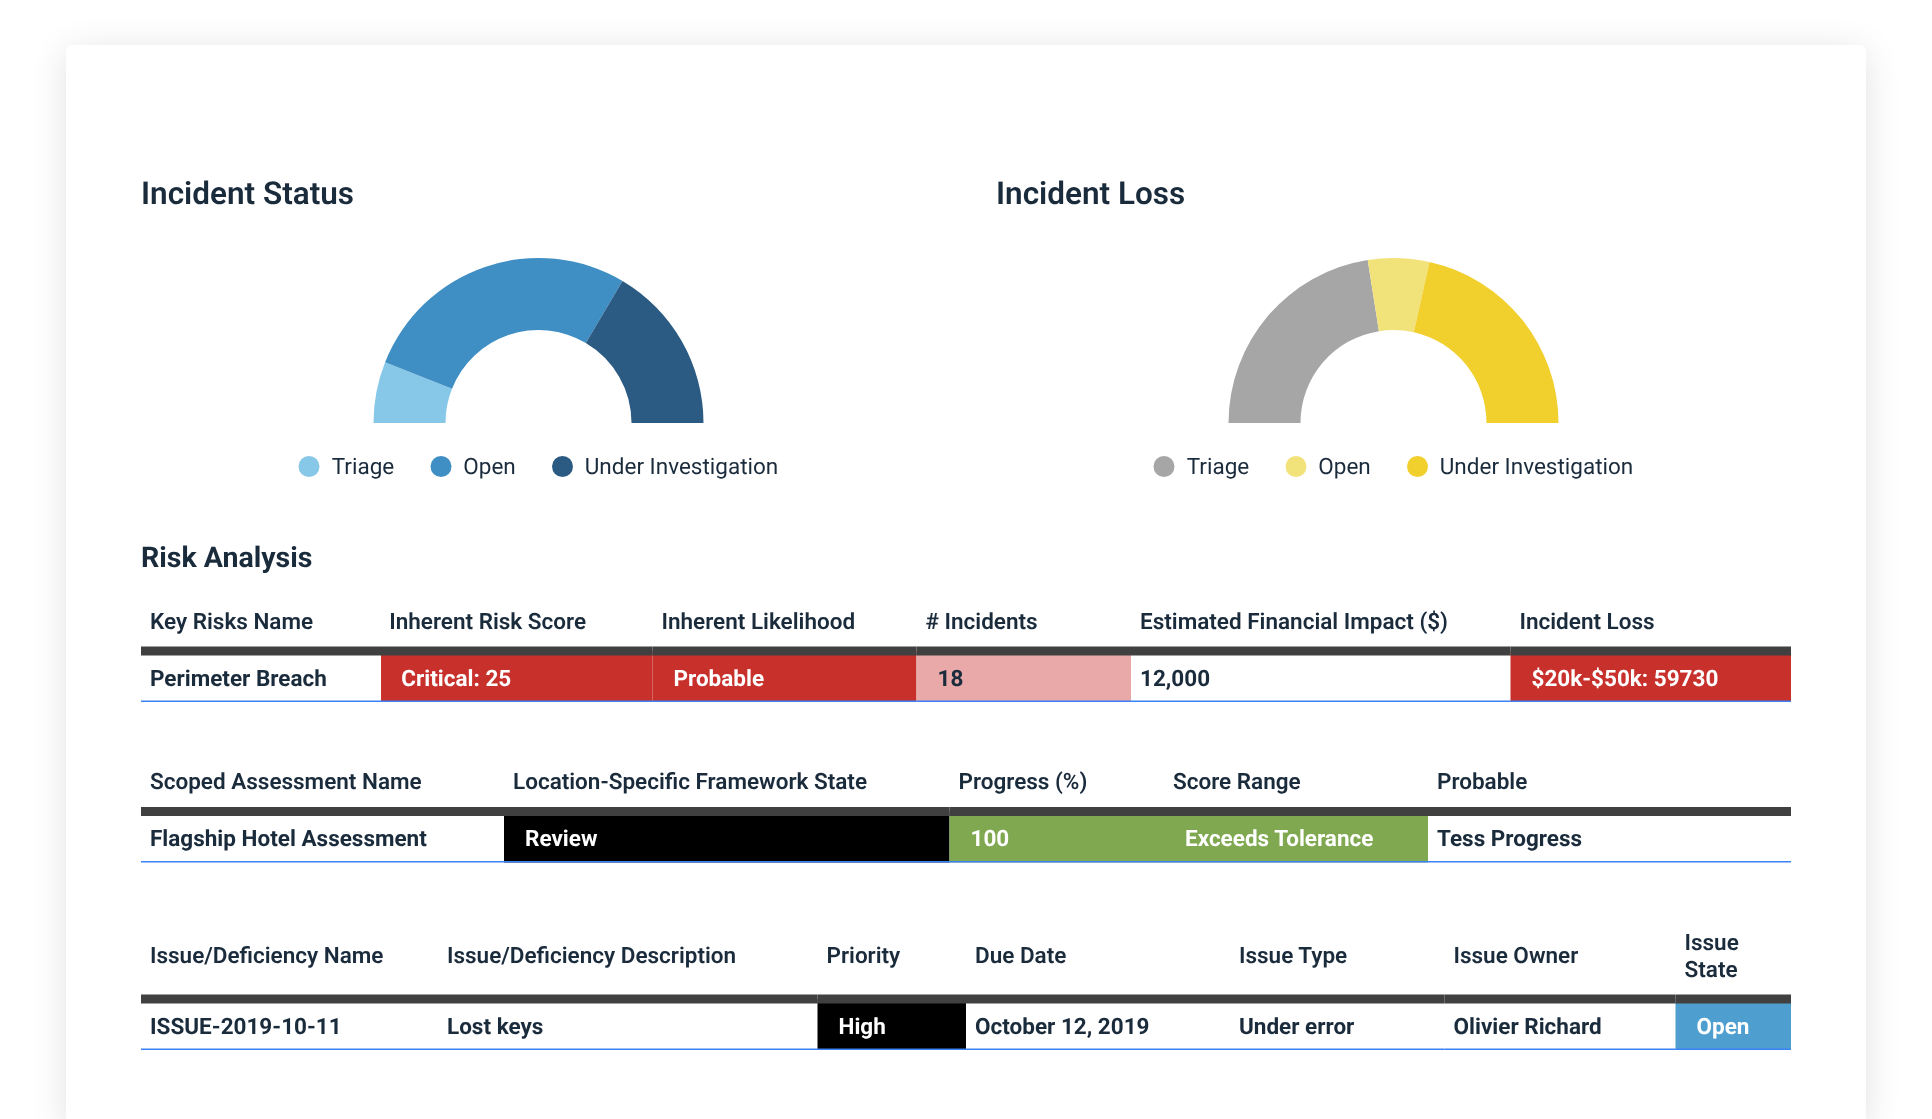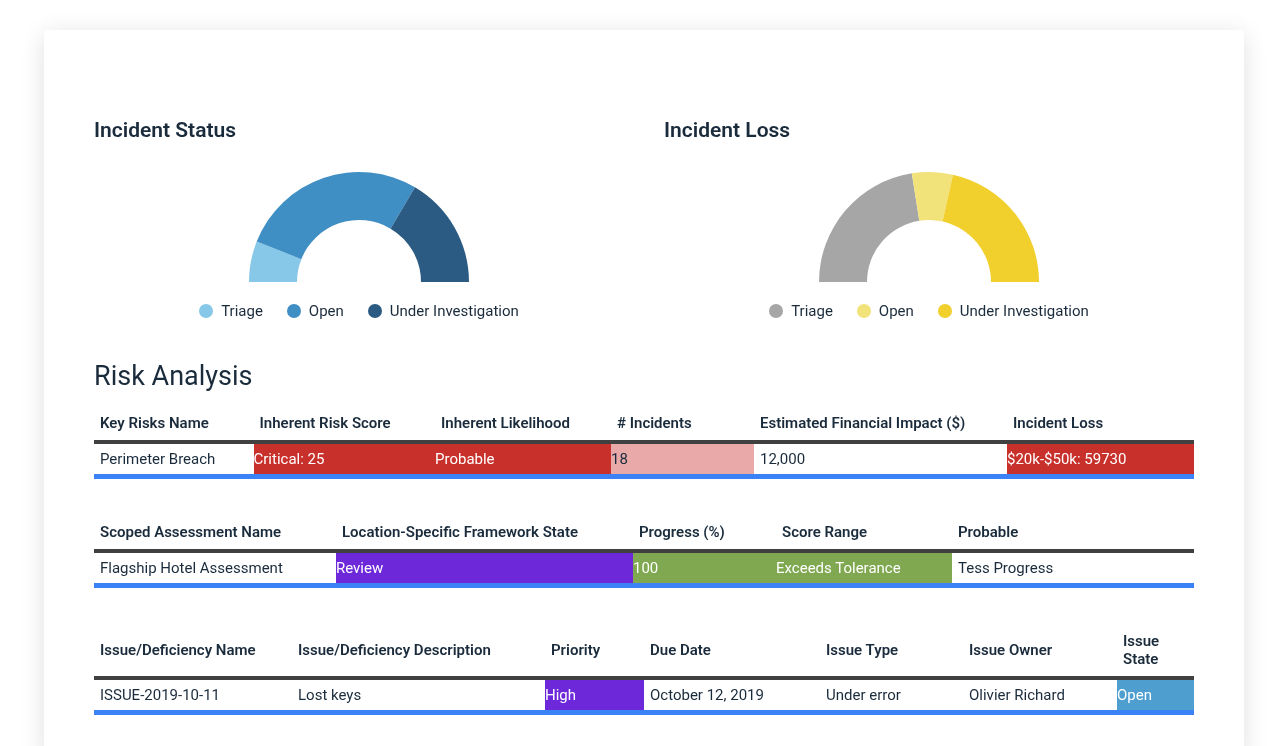--- a/index.html
+++ b/index.html
@@ -52,53 +52,53 @@
       font-size: 15px;
       color: #1a2b3c;
     }
     .legend-dot {
       width: 14px;
       height: 14px;
       border-radius: 50%;
       display: inline-block;
     }
     .section-title {
-      font-size: 27px;
-      font-weight: 400;
+      font-size: 19px;
+      font-weight: 700;
       color: #1a2b3c;
       margin-bottom: 14px;
     }
     .section {
       margin-bottom: 36px;
     }
     table {
       width: 100%;
       border-collapse: collapse;
       font-size: 15px;
     }
     thead th {
       text-align: left;
       font-weight: 600;
       color: #1a2b3c;
       padding: 8px 10px 8px 6px;
-      border-bottom: 4px solid #404040;
+      border-bottom: 6px solid #404040;
     }
     tbody td {
       padding: 6px 10px 6px 6px;
-      border-bottom: 5px solid #3b82f6;
-      color: #1a2b3c;
-      font-weight: 400;
+      border-bottom: 1px solid #3b82f6;
+      color: #1a2b3c;
+      font-weight: 700;
       vertical-align: middle;
     }
     .cell-red { background: #c8302b; color: #fff; }
     .cell-pink { background: #e9a9a8; color: #1a2b3c; }
-    .cell-orange { background: #6d28d9; color: #fff; }
+    .cell-orange { background: #000000; color: #fff; }
     .cell-green { background: #7fa850; color: #fff; }
     .cell-blue { background: #4e9fd0; color: #fff; }
-    .pad-cell { padding-left: 0; }
+    .pad-cell { padding-left: 14px; }
     .risk-col-1 { width: 14.5%; }
     .risk-col-2 { width: 16.5%; }
     .risk-col-3 { width: 16%; }
     .risk-col-4 { width: 13%; }
     .risk-col-5 { width: 23%; }
     .risk-col-6 { width: 17%; }
     .sa-col-1 { width: 22%; }
     .sa-col-2 { width: 27%; }
     .sa-col-3 { width: 13%; }
     .sa-col-4 { width: 16%; }

